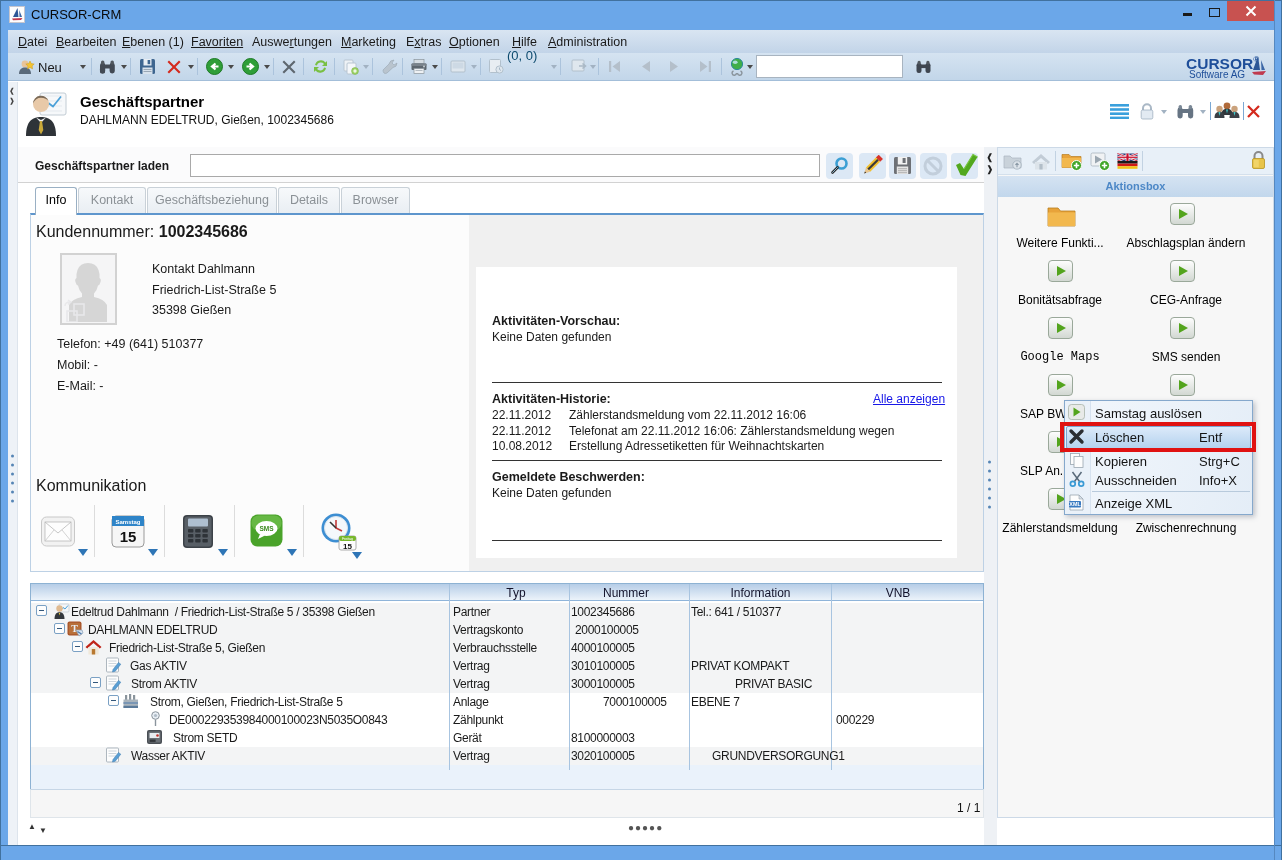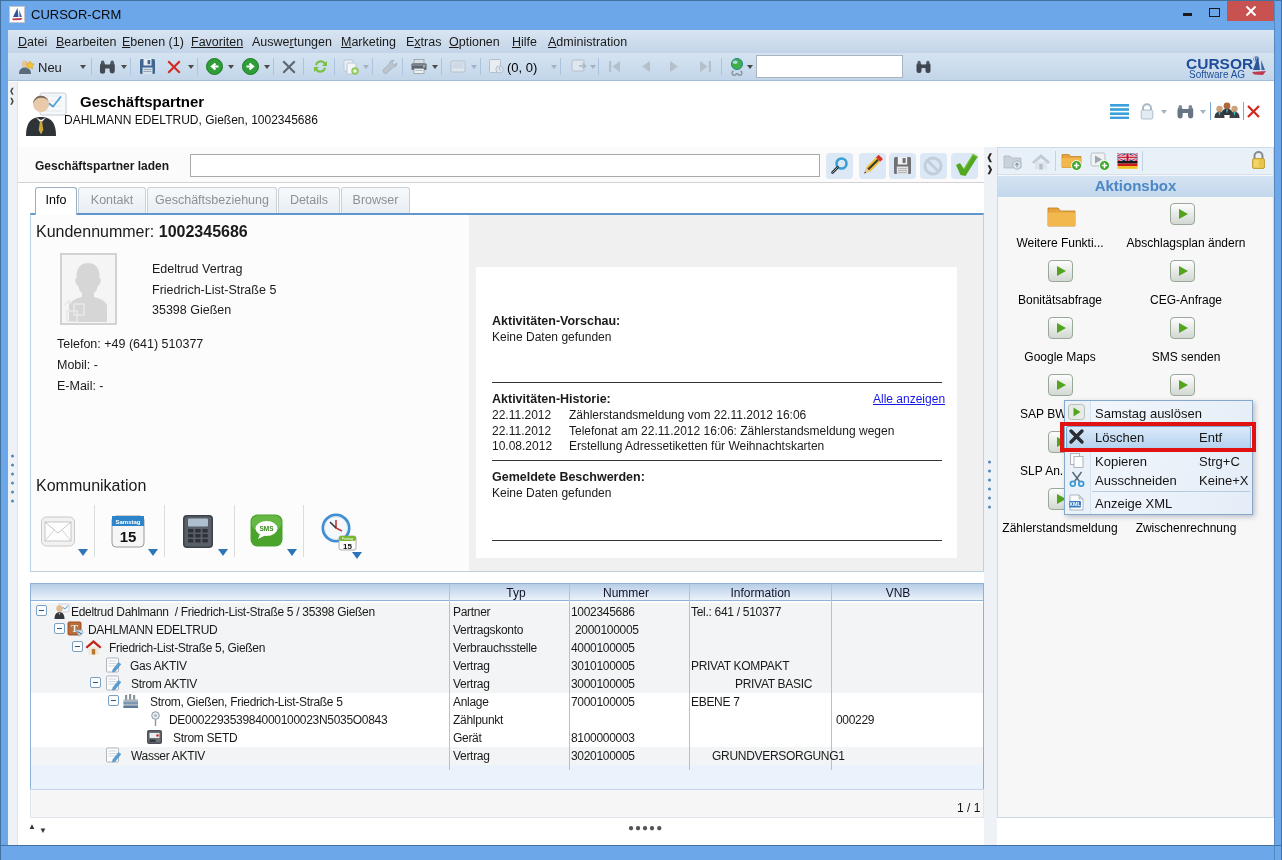--- a/index.html
+++ b/index.html
@@ -140,21 +140,21 @@
     <rect x="1" y="2" width="14" height="11" rx="1" fill="#dfe7ee" stroke="#b2c0cc"></rect>
     <rect x="2.5" y="3.5" width="11" height="6" fill="#cdd9e4"></rect>
   </svg>
   <div class="ddg dd" style="left:471px;top:65px;"></div>
   <div class="tsep" style="left:480px;"></div>
   <svg class="abs" style="left:488px;top:58px;" width="16" height="16">
     <rect x="1.5" y="1.5" width="11" height="13" rx="1" fill="#e8edf2" stroke="#b2c0cc"></rect>
     <circle cx="11.5" cy="11.5" r="3.6" fill="#dfe7ee" stroke="#b2c0cc"></circle>
     <path d="M11.5,9.5 L11.5,11.5 L13,12.5" stroke="#9fb0c0" stroke-width="0.9" fill="none"></path>
   </svg>
-  <div class="abs" style="left:507px;top:60px;font-size:13px;color:#000000;">(0, 0)</div>
+  <div class="abs" style="left:507px;top:48px;font-size:13px;color:#0c4a6e;">(0, 0)</div>
   <div class="ddg dd" style="left:551px;top:65px;"></div>
   <div class="tsep" style="left:560px;"></div>
   <svg class="abs" style="left:571px;top:58px;" width="17" height="16">
     <rect x="1" y="2" width="12" height="11" rx="1" fill="#dfe7ee" stroke="#b2c0cc"></rect>
     <path d="M8,8 L14,8 M11.5,5.5 L14.5,8 L11.5,10.5" stroke="#aab9c6" stroke-width="1.6" fill="none"></path>
   </svg>
   <div class="ddg dd" style="left:590px;top:65px;"></div>
   <div class="tsep" style="left:598px;"></div>
   <svg class="abs" style="left:608px;top:60px;" width="14" height="13">
     <rect x="1" y="1" width="2.2" height="11" fill="#b4bfca"></rect>
@@ -206,21 +206,21 @@
     <rect x="14" y="3" width="26" height="22" rx="2" fill="#f6f8fa" stroke="#c2ccd4"></rect>
     <path d="M18,21 h18 M18,16 h18 M18,11 h18 M18,6 h18" stroke="#e4e9ee" stroke-width="1"></path>
     <path d="M17,20 L23,13.5 L27,16.5 L35,6.5" stroke="#4aa0d8" stroke-width="1.7" fill="none"></path>
     <circle cx="15" cy="14" r="8" fill="#e8c9a8"></circle>
     <path d="M7,13.5 a8,8 0 0 1 15.6,-2.2 q-2.2,-3.6 -7.6,-3.6 q-5.4,0 -8,5.8 Z" fill="#7a6a58"></path>
     <path d="M0,46 C0,31.5 6,27 15,27 C24,27 30,31.5 30,46 Z" fill="#2e3338"></path>
     <path d="M10,27.5 L15,33 L20,27.5 L15,30 Z" fill="#f0f0f0"></path>
     <path d="M14,31 L16,31 L17.3,40 L15,44.5 L12.7,40 Z" fill="#caa93a"></path>
   </svg>
   <div class="abs" style="left:80px;top:93px;font-size:15px;font-weight:bold;color:#000;">Geschäftspartner</div>
-  <div class="abs" style="left:64px;top:113px;font-size:12px;color:#101010;">DAHLMANN EDELTRUD, Gießen, 1002345686</div>
+  <div class="abs" style="left:80px;top:113px;font-size:12px;color:#101010;">DAHLMANN EDELTRUD, Gießen, 1002345686</div>
 
   <svg class="abs" style="left:1110px;top:104px;" width="19" height="15">
     <rect x="0" y="0" width="19" height="2.6" fill="#3aa0dc"></rect>
     <rect x="0" y="4.2" width="19" height="2.6" fill="#3aa0dc"></rect>
     <rect x="0" y="8.4" width="19" height="2.6" fill="#3aa0dc"></rect>
     <rect x="0" y="12.6" width="19" height="2.6" fill="#3aa0dc"></rect>
   </svg>
   <svg class="abs" style="left:1139px;top:103px;" width="16" height="17">
     <path d="M4,7 L4,5.2 a4,4 0 0 1 8,0 L12,7" fill="none" stroke="#aab8c6" stroke-width="2"></path>
     <rect x="2.2" y="7" width="11.6" height="9" rx="1.5" fill="#e2eaf2" stroke="#9fb0c0" stroke-width="0.8"></rect>
@@ -308,21 +308,21 @@
   <div class="abs" style="left:60px;top:253px;width:57px;height:72px;background:#f5f5f6;border:2.5px solid #d2d2d2;">
     <svg width="52" height="67">
       <path d="M26,8 q8,0 10.5,7 q1.5,4 1,8 q2,1 1,4 q-1,3.5 -2.5,3.5 q-1,5 -4,8 L32,42 q10,2 13,8 L45,67 L7,67 L7,50 q3,-6 13,-8 L20,38.5 q-3,-3 -4,-8 q-1.5,0 -2.5,-3.5 q-1,-3 1,-4 q-0.5,-4 1,-8 Q18,8 26,8 Z" fill="#d6d6d6"></path>
       <g stroke="#e8e8ea" fill="none" stroke-width="1.6">
         <rect x="12" y="49" width="10" height="11"></rect>
         <rect x="5" y="56" width="10" height="11"></rect>
         <path d="M3,51 q0,-4 5,-4 M6,45 l3,2 -3,2.4" stroke-width="1.4"></path>
       </g>
     </svg>
   </div>
-  <div class="abs" style="left:152px;top:262px;font-size:12.5px;">Edeltrud Vertrag</div>
+  <div class="abs" style="left:152px;top:262px;font-size:12.5px;">Kontakt Dahlmann</div>
   <div class="abs" style="left:152px;top:283px;font-size:12.5px;">Friedrich-List-Straße 5</div>
   <div class="abs" style="left:152px;top:303px;font-size:12.5px;">35398 Gießen</div>
   <div class="abs" style="left:57px;top:337px;font-size:12.5px;">Telefon: +49 (641) 510377</div>
   <div class="abs" style="left:57px;top:358px;font-size:12.5px;">Mobil: -</div>
   <div class="abs" style="left:57px;top:379px;font-size:12.5px;">E-Mail: -</div>
   <div class="abs" style="left:36px;top:477px;font-size:16px;color:#1a1a1a;">Kommunikation</div>
 
   <svg class="abs" style="left:41px;top:515px;" width="34" height="33">
     <rect x="0.5" y="2" width="33" height="29" rx="5" fill="#f2f2f2" stroke="#c8c8c8"></rect>
     <rect x="4" y="7" width="26" height="19" fill="#fdfdfd" stroke="#b8b8b8" stroke-width="0.8"></rect>
@@ -468,21 +468,21 @@
   <svg class="abs" style="left:122px;top:693px;" width="18" height="16">
     <rect x="3" y="2" width="2.2" height="5" fill="#8a949c"></rect>
     <rect x="7" y="1" width="2.2" height="6" fill="#8a949c"></rect>
     <rect x="11" y="2" width="2.2" height="5" fill="#8a949c"></rect>
     <rect x="1.5" y="6.5" width="14.5" height="8.5" fill="#aab4bc"></rect>
     <rect x="1.5" y="9" width="14.5" height="2" fill="#7a96b4"></rect>
     <rect x="1.5" y="12.8" width="14.5" height="2.2" fill="#5a7a9a"></rect>
   </svg>
   <div class="gtxt" style="left:150px;top:695px;">Strom, Gießen, Friedrich-List-Straße 5</div>
   <div class="gtxt" style="left:453px;top:695px;">Anlage</div>
-  <div class="gtxt" style="left:571px;top:695px;">7000100005</div>
+  <div class="gtxt" style="left:571px;top:695px;padding-left:32px;">7000100005</div>
   <div class="gtxt" style="left:691px;top:695px;">EBENE 7</div>
   <svg class="abs" style="left:149px;top:711px;" width="13" height="16">
     <circle cx="6.5" cy="4.5" r="3.8" fill="#e8eef4" stroke="#8a949c" stroke-width="1"></circle>
     <circle cx="6.5" cy="4.5" r="1.6" fill="#b0bcc8"></circle>
     <path d="M6.5,8.5 L6.5,15" stroke="#8a949c" stroke-width="1.4"></path>
   </svg>
   <div class="gtxt" style="left:169px;top:713px;">DE000229353984000100023N5035O0843</div>
   <div class="gtxt" style="left:453px;top:713px;">Zählpunkt</div>
   <div class="gtxt" style="left:836px;top:713px;">000229</div>
   <svg class="abs" style="left:146px;top:729px;" width="17" height="16">
@@ -571,36 +571,36 @@
     <rect x="0.5" y="10.6" width="20" height="2.6" fill="#d01818"></rect>
     <rect x="0.5" y="13.2" width="20" height="2.6" fill="#f2c318"></rect>
   </svg>
   <div class="abs" style="left:1142px;top:151px;width:1px;height:20px;background:#c2d2e2;"></div>
   <svg class="abs" style="left:1250px;top:150px;" width="17" height="20">
     <path d="M4.5,9 L4.5,6 a4,4 0 0 1 8,0 L12.5,9" fill="none" stroke="#8a8a8a" stroke-width="2"></path>
     <rect x="2.5" y="8.5" width="12" height="10" rx="1.5" fill="#e8c44a" stroke="#b89420" stroke-width="0.8"></rect>
     <rect x="3.8" y="9.8" width="5" height="7.4" fill="#f2d870" opacity="0.8"></rect>
   </svg>
 
-  <div class="abs" style="left:998px;top:176px;width:275px;height:21px;background:linear-gradient(#d5e3f2,#c2d7ec);color:#4c87c6;font-weight:bold;font-size:15px;text-align:center;line-height:20px;">Aktionsbox</div>
+  <div class="abs" style="left:998px;top:176px;width:275px;height:21px;background:linear-gradient(#d5e3f2,#c2d7ec);color:#4c87c6;font-weight:bold;font-size:11px;text-align:center;line-height:20px;">Aktionsbox</div>
 
   <svg class="abs" style="left:1047px;top:203px;" width="29" height="24">
     <path d="M1,5 L11,5 L13.5,8 L28,8 L28,23 L1,23 Z" fill="#e8a33a" stroke="#b87d20" stroke-width="0.8"></path>
     <path d="M1,9.5 L28,9.5 L28,23 L1,23 Z" fill="#f2b84e"></path>
   </svg>
   <div class="sbtn" style="left:1170px;top:203px;"></div>
   <div class="action" style="left:995px;top:236px;width:130px;">Weitere Funkti...</div>
   <div class="action" style="left:1121px;top:236px;width:130px;">Abschlagsplan ändern</div>
   <div class="sbtn" style="left:1048px;top:260px;"></div>
   <div class="sbtn" style="left:1170px;top:260px;"></div>
   <div class="action" style="left:995px;top:293px;width:130px;">Bonitätsabfrage</div>
   <div class="action" style="left:1121px;top:293px;width:130px;">CEG-Anfrage</div>
   <div class="sbtn" style="left:1048px;top:317px;"></div>
   <div class="sbtn" style="left:1170px;top:317px;"></div>
-  <div class="action" style="left:995px;top:350px;width:130px;">Google Maps</div>
+  <div class="action" style="left:995px;top:350px;width:130px;font-family:Liberation Mono, monospace;">Google Maps</div>
   <div class="action" style="left:1121px;top:350px;width:130px;">SMS senden</div>
   <div class="sbtn" style="left:1048px;top:374px;"></div>
   <div class="sbtn" style="left:1170px;top:374px;"></div>
   <div class="action" style="left:1020px;top:407px;text-align:left;">SAP BW...</div>
   <div class="sbtn" style="left:1048px;top:431px;"></div>
   <div class="action" style="left:1020px;top:464px;text-align:left;">SLP An...</div>
   <div class="sbtn" style="left:1048px;top:488px;"></div>
   <div class="action" style="left:995px;top:521px;width:130px;">Zählerstandsmeldung</div>
   <div class="action" style="left:1121px;top:521px;width:130px;">Zwischenrechnung</div>
 
@@ -622,21 +622,21 @@
     <rect x="5" y="4.5" width="9" height="11" fill="#fdfdfd" stroke="#9aa6b0" stroke-width="0.8"></rect>
   </svg>
   <div class="mitem-label" style="left:1095px;top:454px;z-index:11;">Kopieren</div>
   <div class="mitem-short" style="left:1199px;top:454px;z-index:11;">Strg+C</div>
   <svg class="abs" style="left:1069px;top:471px;z-index:11;" width="16" height="17">
     <path d="M3.5,1 L10.5,10.5 M12.5,1 L5.5,10.5" stroke="#5a6a7a" stroke-width="1.5" fill="none"></path>
     <circle cx="3.8" cy="12.8" r="2.4" fill="none" stroke="#3a9ad4" stroke-width="1.7"></circle>
     <circle cx="12.2" cy="12.8" r="2.4" fill="none" stroke="#3a9ad4" stroke-width="1.7"></circle>
   </svg>
   <div class="mitem-label" style="left:1095px;top:473px;z-index:11;">Ausschneiden</div>
-  <div class="mitem-short" style="left:1199px;top:473px;z-index:11;">Keine+X</div>
+  <div class="mitem-short" style="left:1199px;top:473px;z-index:11;">Info+X</div>
   <div class="abs" style="left:1092px;top:491px;width:158px;height:1px;background:#b8cadc;z-index:11;"></div>
   <svg class="abs" style="left:1068px;top:494px;z-index:11;" width="17" height="17">
     <path d="M2,1 L11,1 L15,5 L15,16 L2,16 Z" fill="#fdfdfd" stroke="#9aa6b0" stroke-width="0.8"></path>
     <path d="M11,1 L11,5 L15,5 Z" fill="#d8e0e8" stroke="#9aa6b0" stroke-width="0.6"></path>
     <rect x="1" y="7" width="12" height="6.5" rx="1" fill="#3a7ac0"></rect>
     <text x="7" y="12.2" font-size="5.4" fill="#fff" text-anchor="middle" font-family="Liberation Sans" font-weight="bold">XML</text>
   </svg>
   <div class="mitem-label" style="left:1095px;top:496px;z-index:11;">Anzeige XML</div>
 
   <div class="abs" style="left:1060px;top:422px;width:196px;height:30px;border:4px solid #e01212;z-index:15;"></div>

